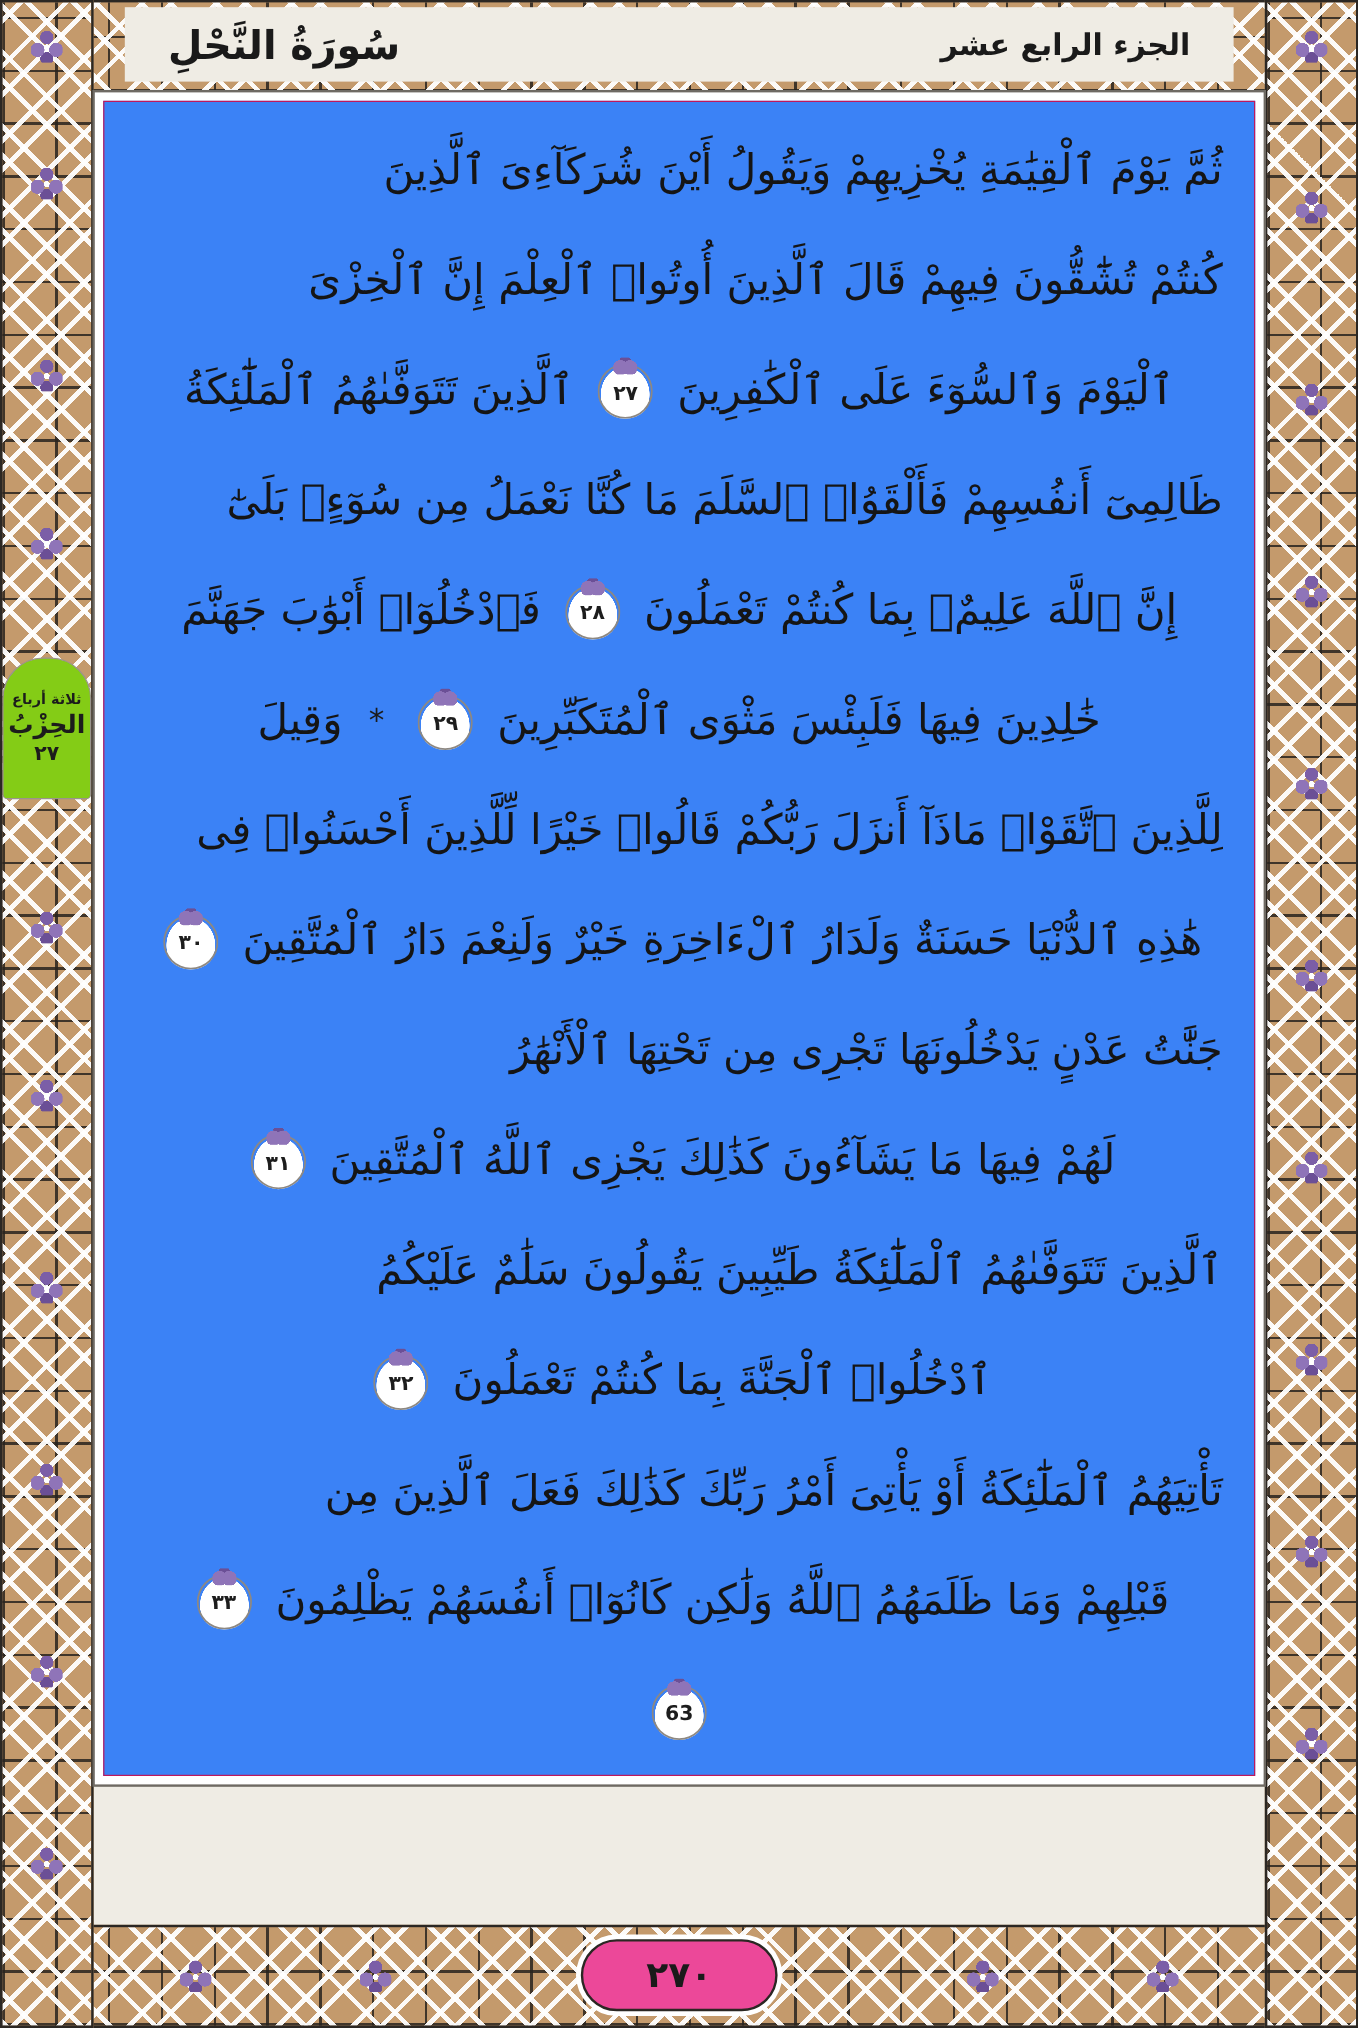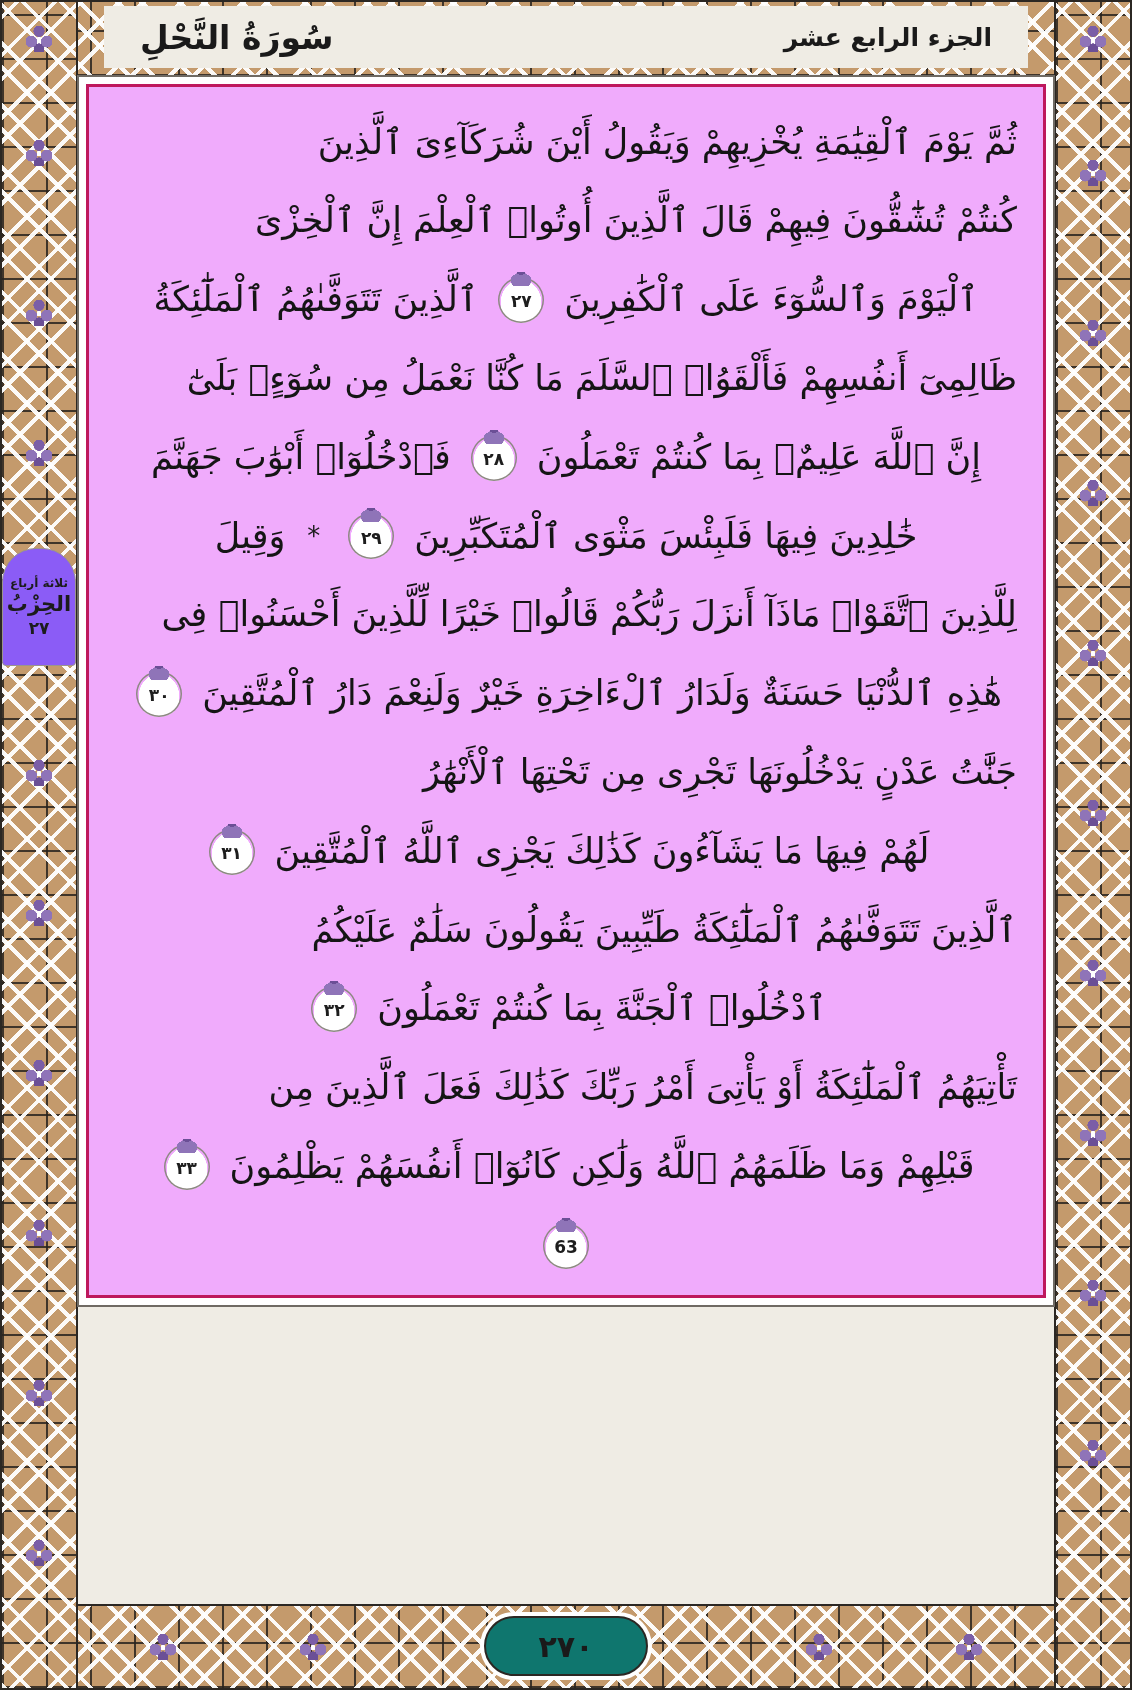--- a/index.html
+++ b/index.html
@@ -75,23 +75,23 @@
     font-size:33px;font-weight:700;
     white-space:nowrap;
     letter-spacing:.5px;
   }
   .header-title.juz{font-size:25px;}
 
   
   .text-frame{
     position:absolute;
     left:86px;top:84px;
-    width:960px;height:1214px;
-    background:#f0abfc;
-    border:3px solid #be185d;
+    width:960px;height:1396px;
+    background:#3b82f6;
+    border:1px solid #be185d;
     box-shadow:0 0 0 7px #ffffff, 0 0 0 9px #6f6a63;
     box-sizing:border-box;
     z-index:3;
   }
   .ayah-lines{
     position:absolute;inset:0;
     padding:16px 26px 10px 26px;
     box-sizing:border-box;
     display:flex;flex-direction:column;
     justify-content:space-between;
@@ -138,38 +138,38 @@
   
   .star-mark{
     display:inline-block;color:#1b1b1b;font-size:26px;margin:0 8px;
     flex:0 0 auto;
   }
 
   
   .hizb-marker{
     position:absolute;left:2px;top:548px;
     width:74px;height:118px;
-    background:#8b5cf6;
+    background:#84cc16;
     z-index:5;
     border-radius:34px 34px 4px 4px;
     border:1.5px solid #9a948c;
     display:flex;flex-direction:column;align-items:center;justify-content:center;
     gap:2px;
     box-sizing:border-box;
   }
   .hizb-small{font-size:12px;color:#1c1c1c;white-space:nowrap;font-weight:600;}
   .hizb-main{font-size:21px;color:#1c1c1c;white-space:nowrap;font-weight:700;}
   .hizb-num{font-size:17px;color:#1c1c1c;font-weight:700;}
 
   
   .page-number{
     position:absolute;left:50%;transform:translateX(-50%);
     bottom:14px;
     width:160px;height:56px;
-    background:#0f766e;
+    background:#ec4899;
     border:2px solid #2b2723;
     border-radius:30px;
     display:flex;align-items:center;justify-content:center;
     z-index:6;
     box-shadow:0 0 0 4px #ffffff;
   }
   .page-number span{
     font-size:30px;font-weight:700;color:#1a1a1a;letter-spacing:2px;
   }
 </style>

